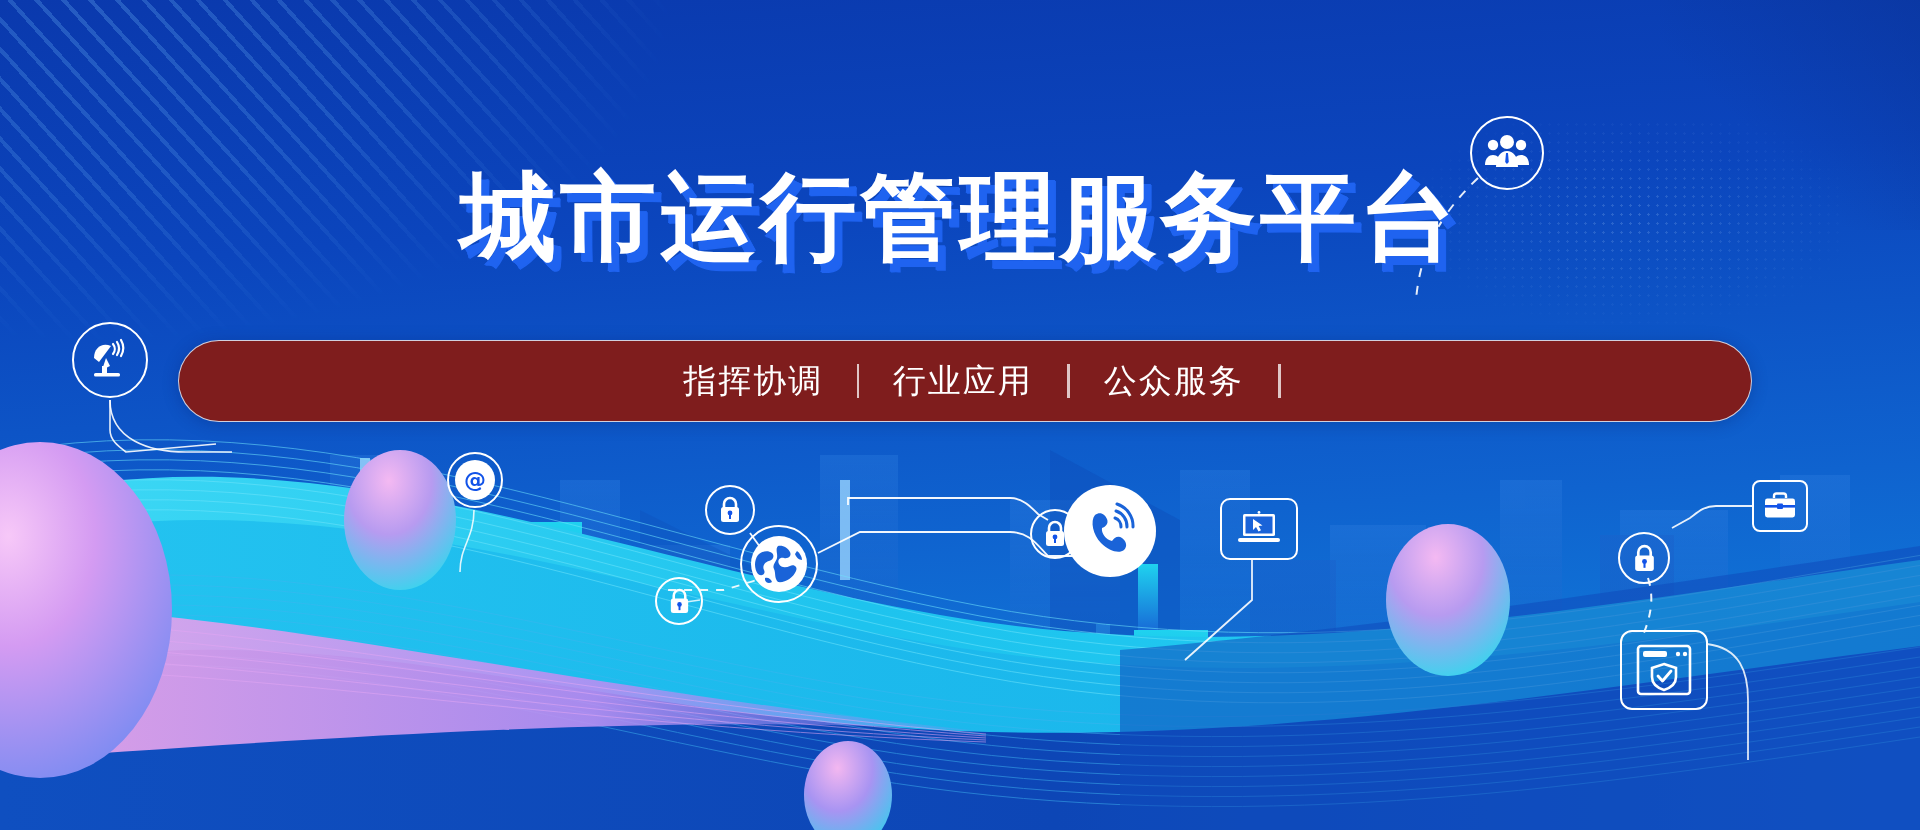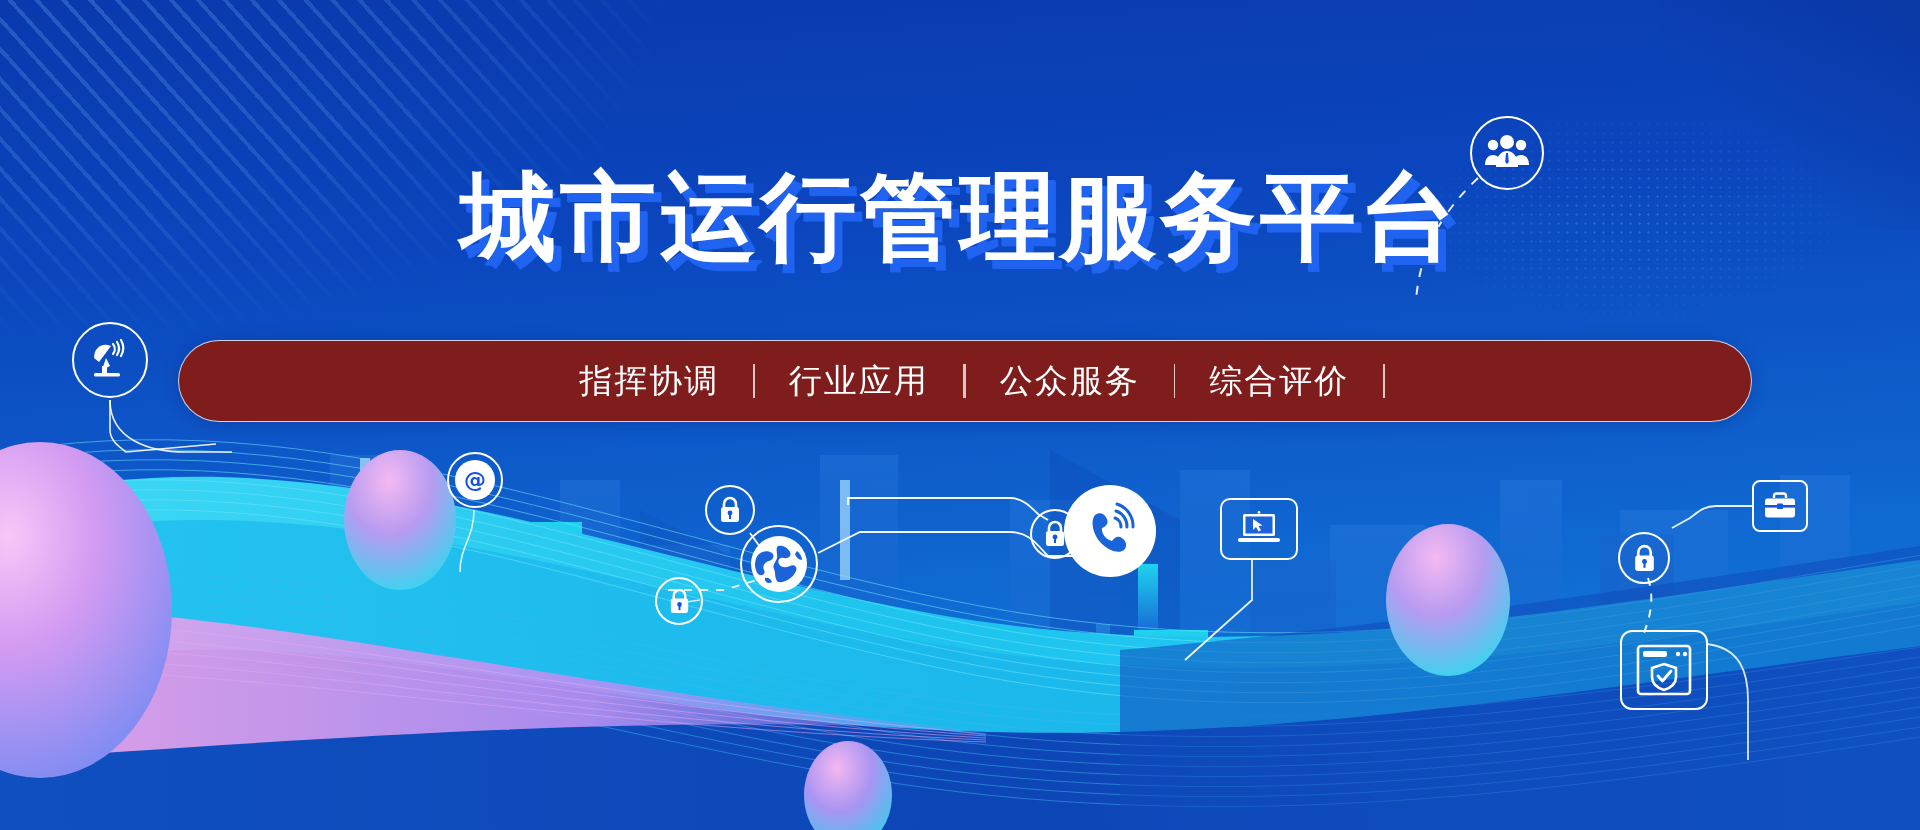--- a/index.html
+++ b/index.html
@@ -482,17 +482,16 @@
   </div>
 
   <div class="nav">
     <div class="nav-item">指挥协调</div>
     <div class="nav-sep"></div>
     <div class="nav-item">行业应用</div>
     <div class="nav-sep"></div>
     <div class="nav-sep"></div>
     <div class="nav-item">公众服务</div>
     <div class="nav-sep"></div>
-    <div class="nav-item">综合评价</div>
     <div class="nav-sep"></div>
   </div>
 
 </div>
 
 </body></html>

